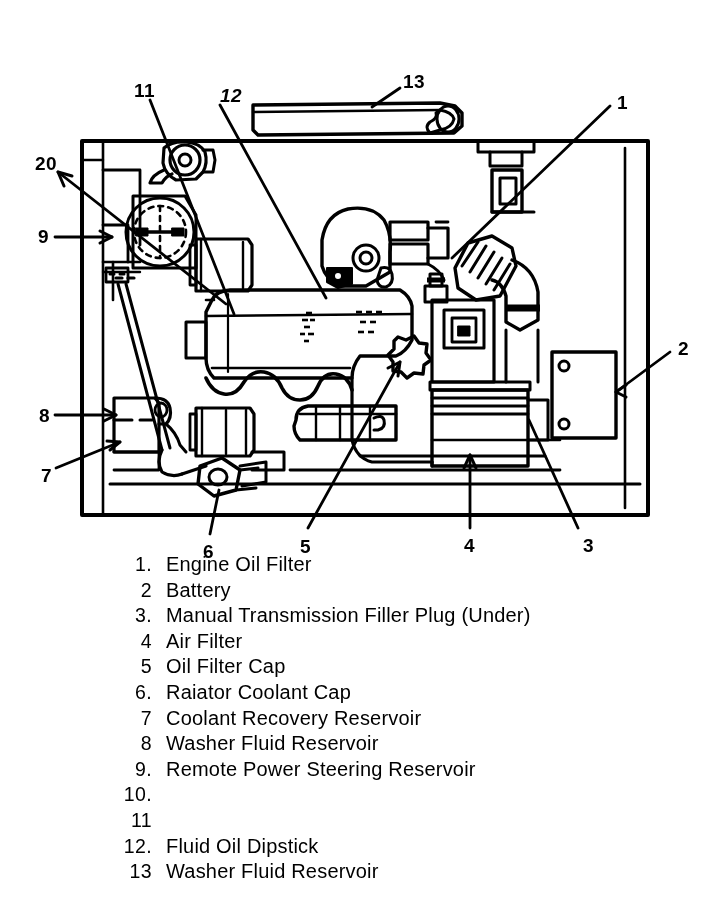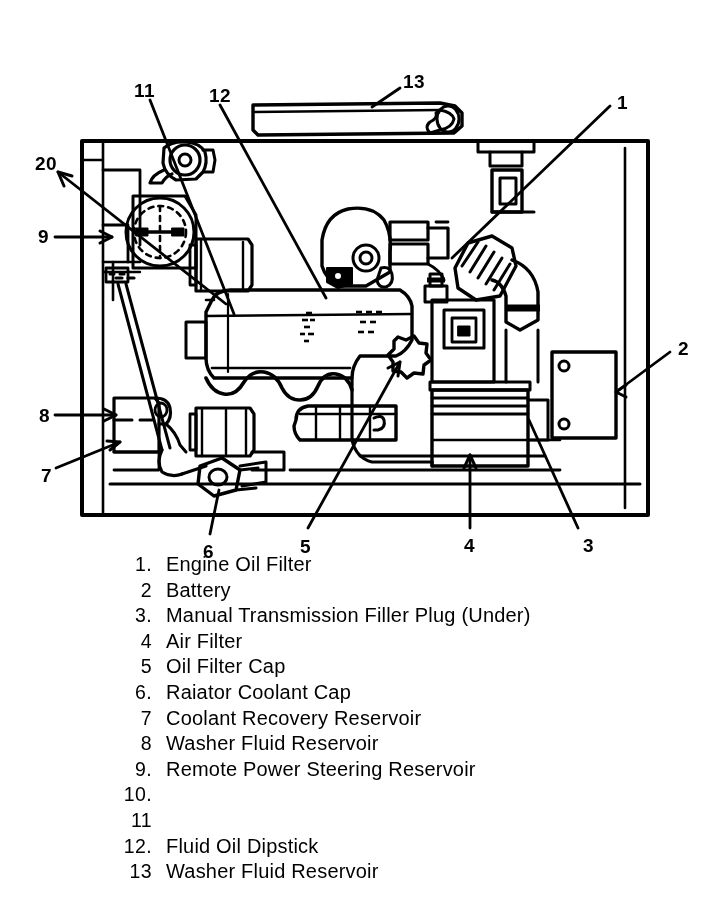--- a/index.html
+++ b/index.html
@@ -350,21 +350,21 @@
   <div class="callout" style="left:678px; top:338px;">2</div>
   <div class="callout" style="left:583px; top:535px;">3</div>
   <div class="callout" style="left:464px; top:535px;">4</div>
   <div class="callout" style="left:300px; top:536px;">5</div>
   <div class="callout" style="left:203px; top:541px;">6</div>
   <div class="callout" style="left:41px;  top:465px;">7</div>
   <div class="callout" style="left:39px;  top:405px;">8</div>
   <div class="callout" style="left:38px;  top:226px;">9</div>
   <div class="callout" style="left:35px;  top:153px;">20</div>
   <div class="callout" style="left:134px; top:80px;">11</div>
-  <div class="callout" style="left:209px; top:85px;">12</div>
+  <div class="callout" style="left:220px; top:85px;font-style:italic;">12</div>
   <div class="callout" style="left:403px; top:71px;">13</div>
 
   <div class="legend">
     <div class="legend-row">
       <span class="legend-num">1.</span>
       <span class="legend-text">Engine Oil Filter</span>
     </div>
     <div class="legend-row">
       <span class="legend-num">2</span>
       <span class="legend-text">Battery</span>

